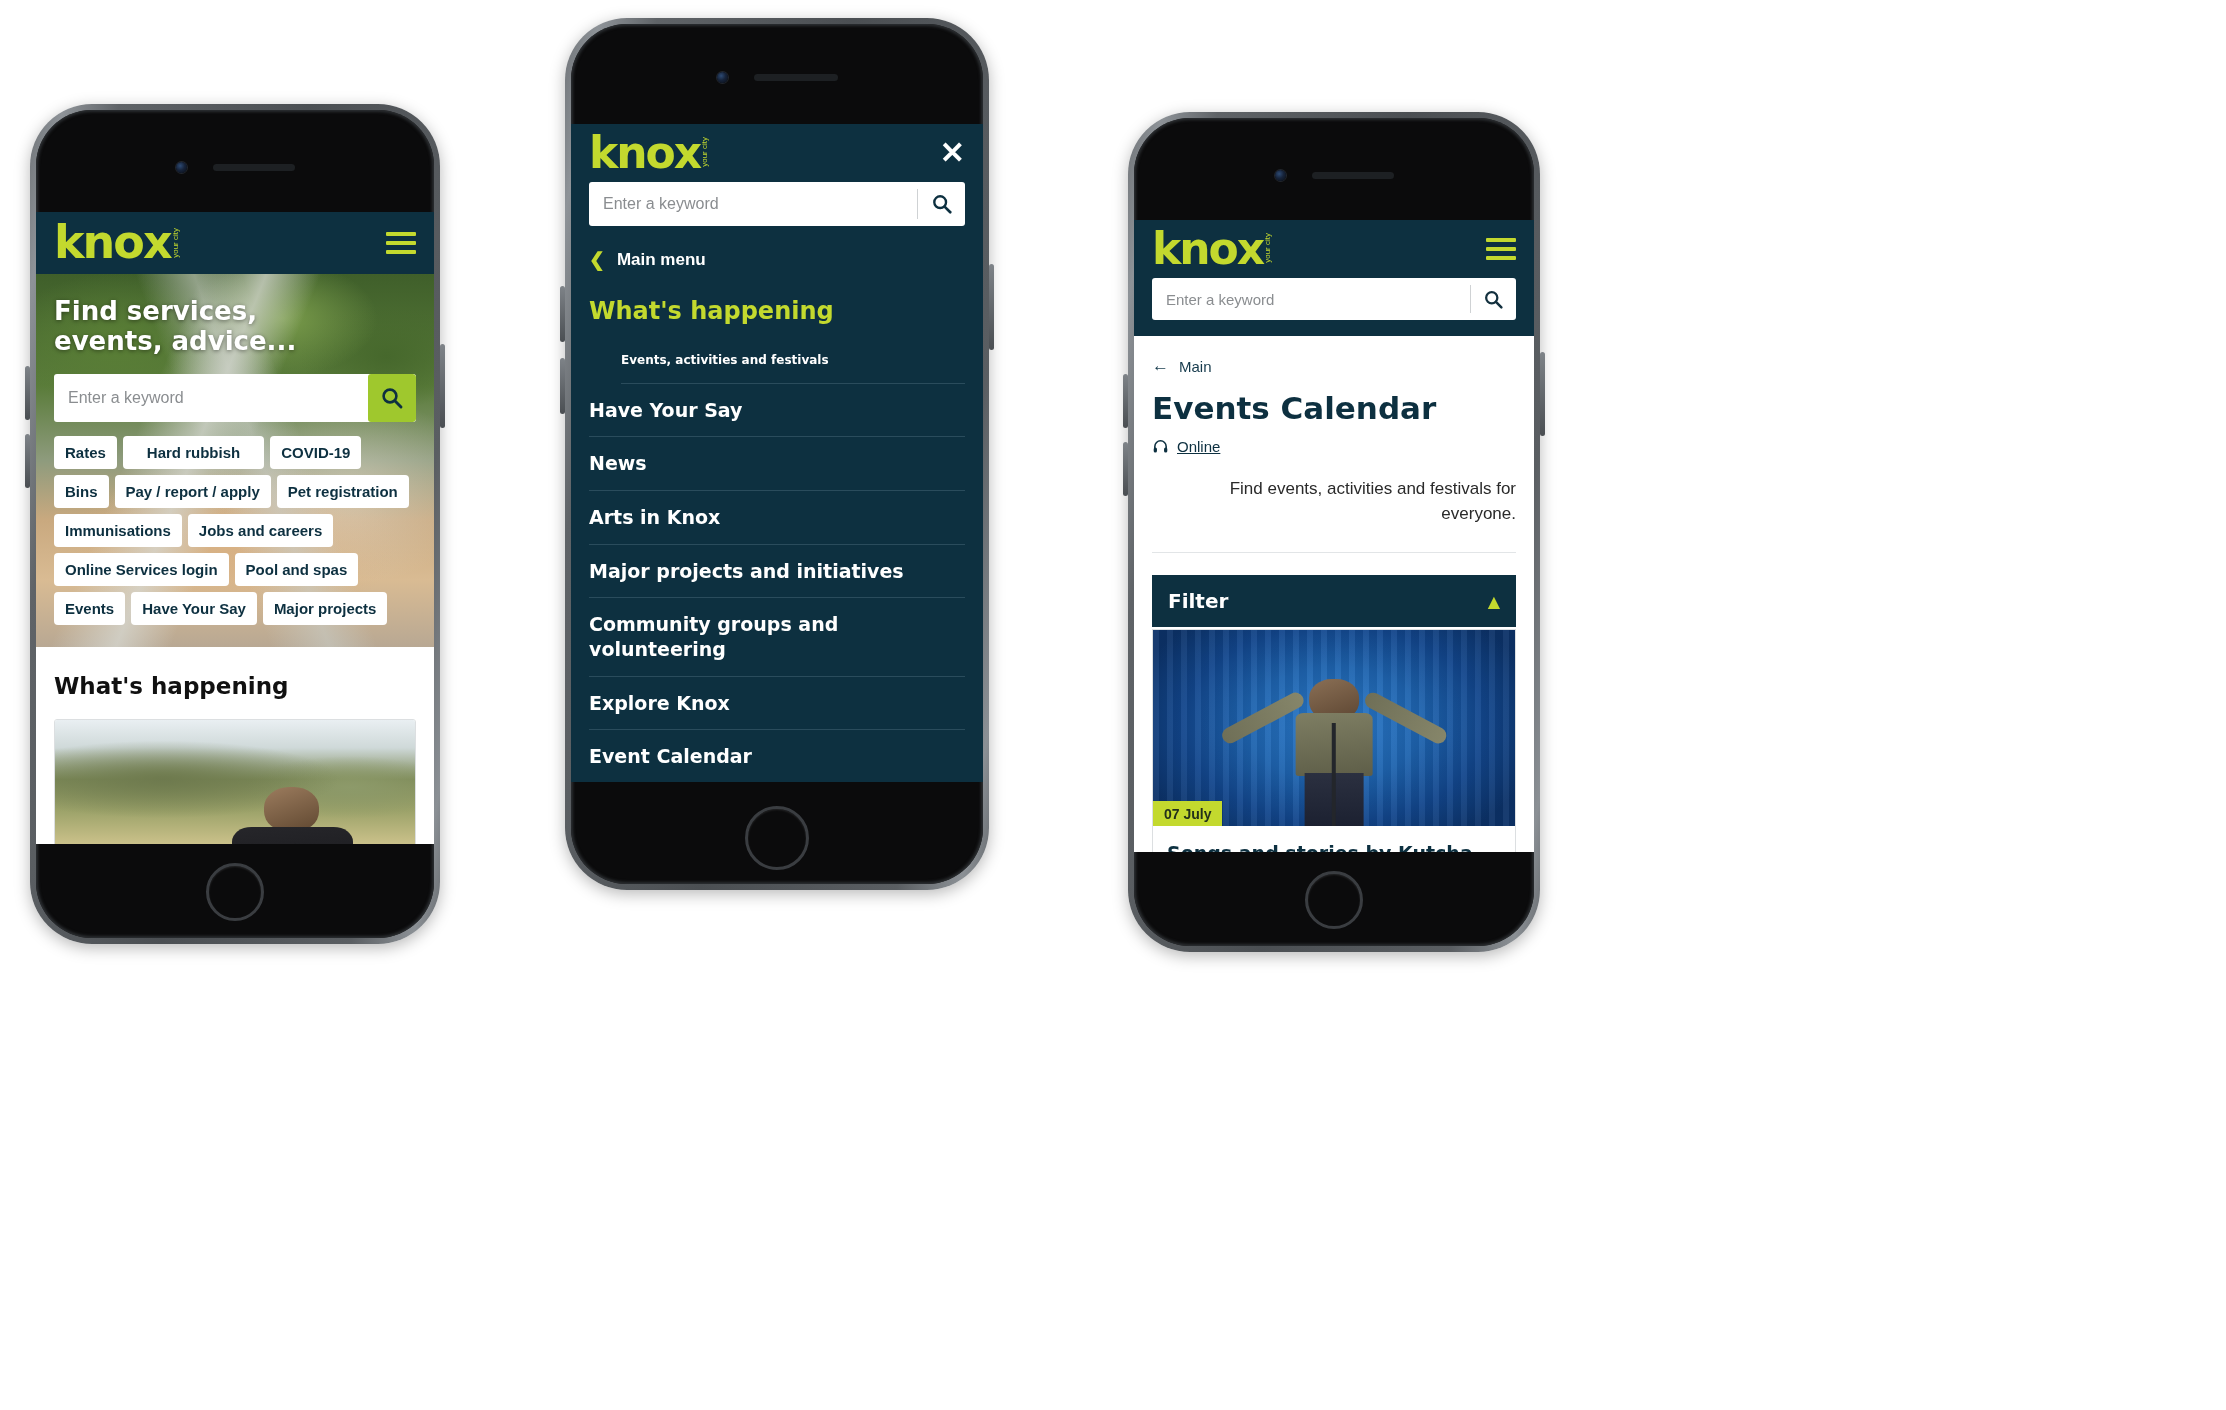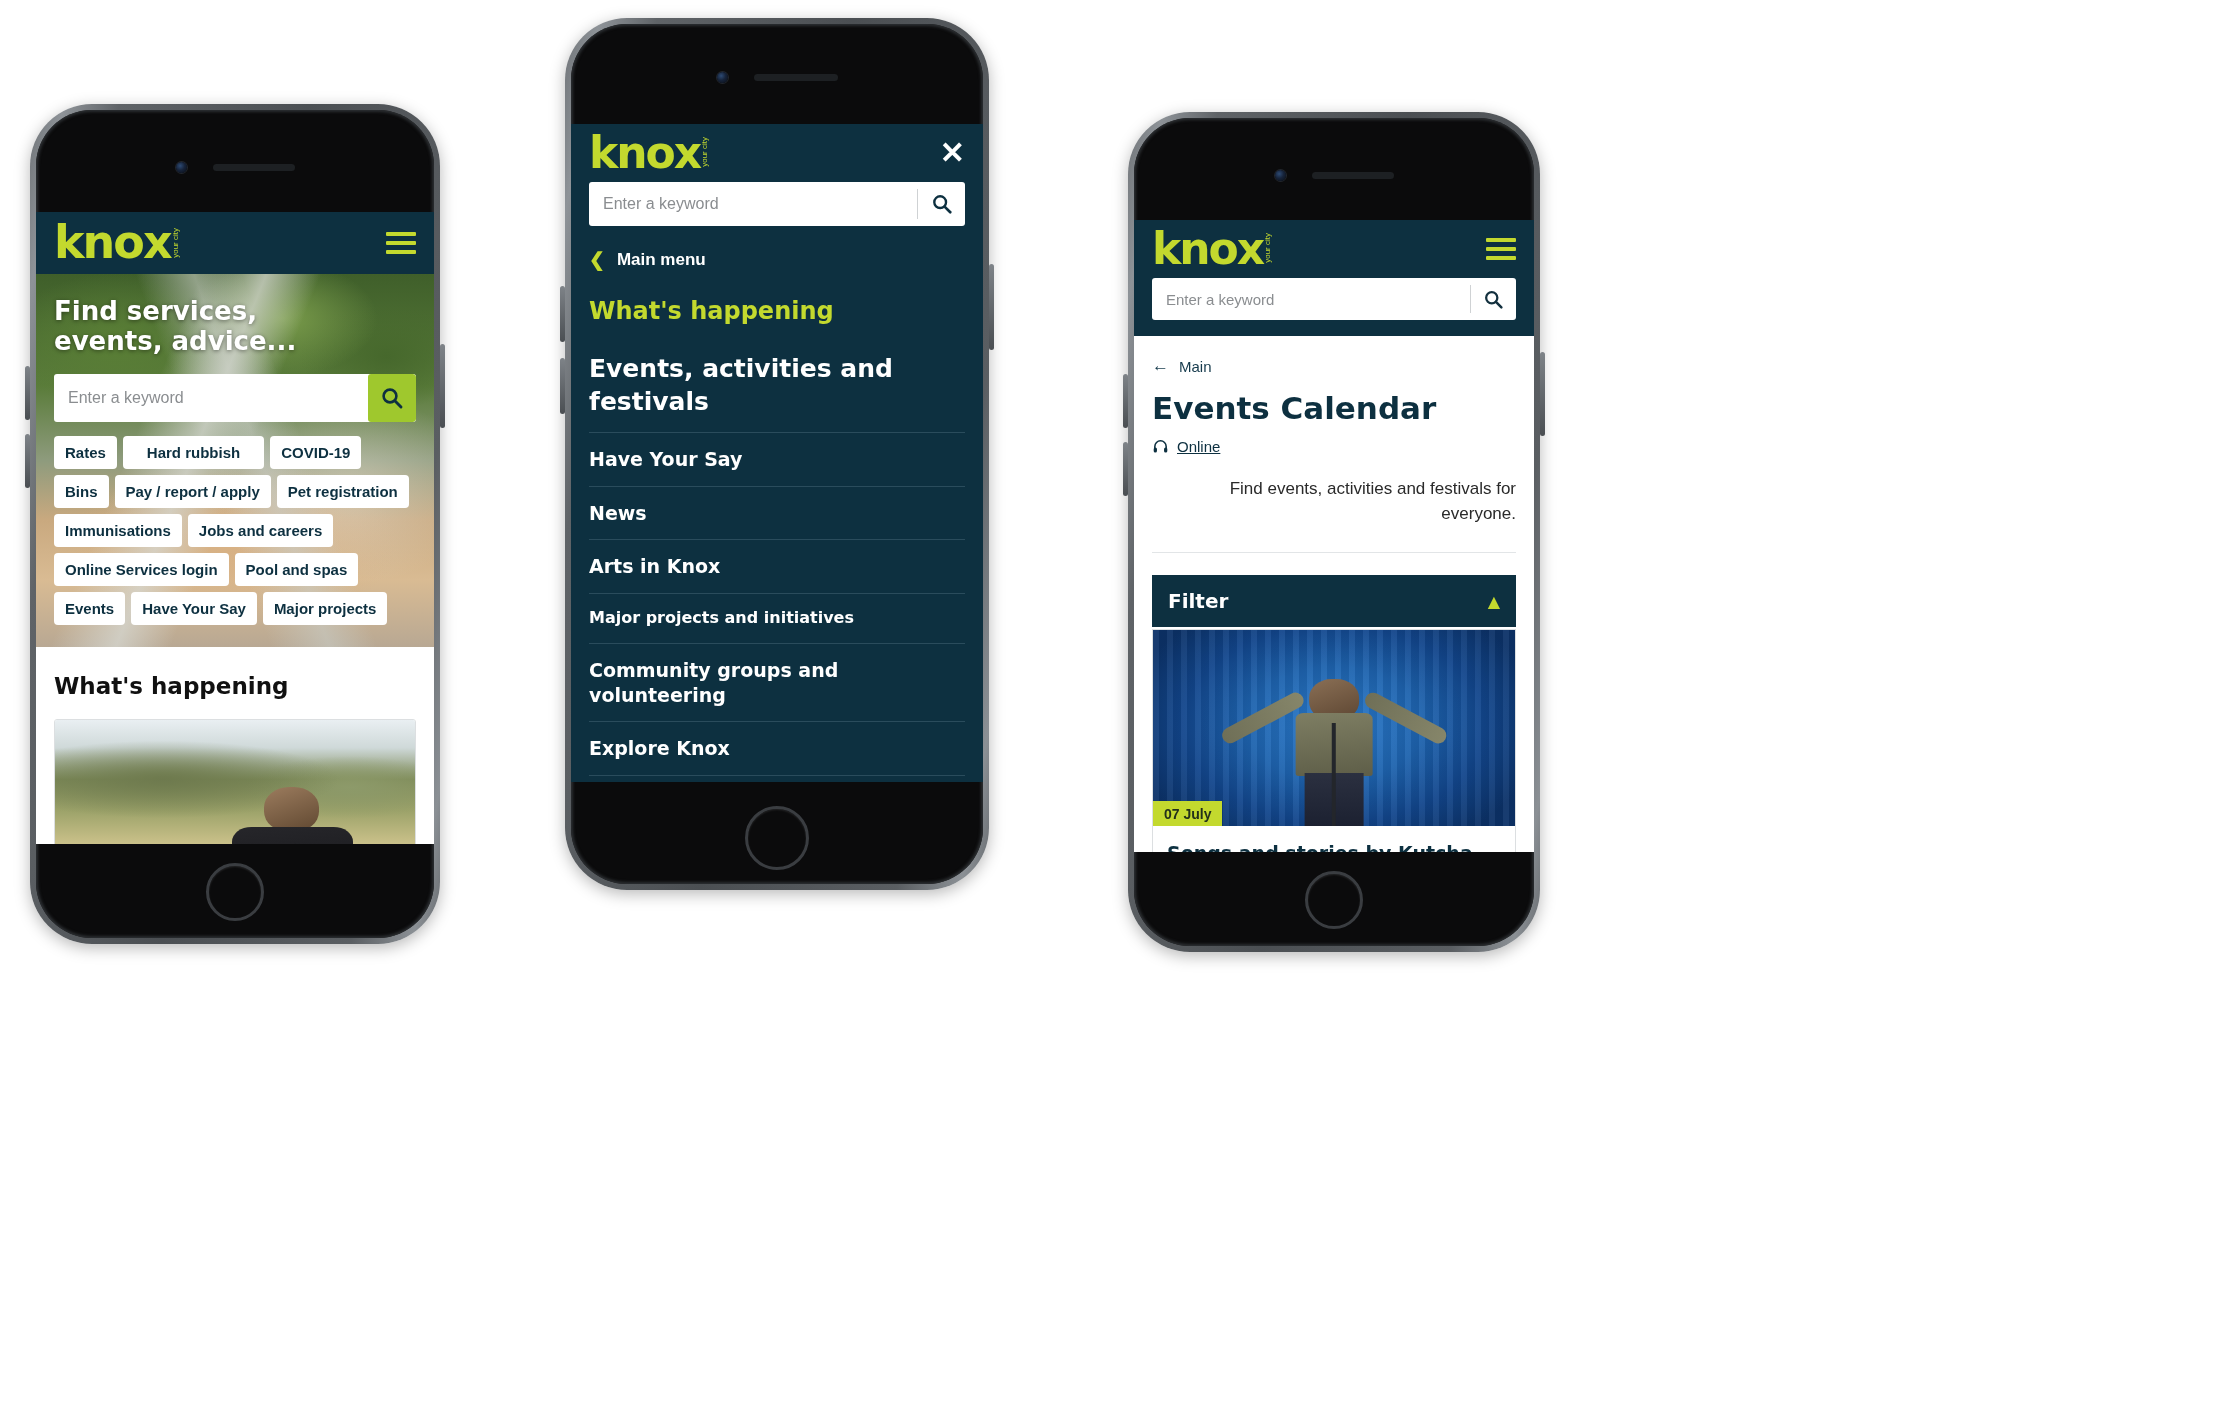--- a/index.html
+++ b/index.html
@@ -309,25 +309,25 @@
           </div>
 
           <div class="back-row" style="padding:6px 18px 0; gap:12px;">
             <span class="back-chev" style="font-size:19px;">❮</span>
             <span style="font-size:17px;">Main menu</span>
           </div>
 
           <div class="menu-head" style="padding:26px 18px 14px; font-size:24px;">What's happening</div>
 
           <ul class="menu-list" style="padding:0 18px;">
-              <li style="font-size: 25px; padding: 14px 0px; line-height: 1.3;">Events, activities and festivals</li>
+              <li style="font-size: 12px; padding: 14px 0px; line-height: 1.3; margin-left: 32px;">Events, activities and festivals</li>
               <li style="font-size: 19px; padding: 14px 0px; line-height: 1.3;">Have Your Say</li>
               <li style="font-size: 19px; padding: 14px 0px; line-height: 1.3;">News</li>
               <li style="font-size: 19px; padding: 14px 0px; line-height: 1.3;">Arts in Knox</li>
-              <li style="font-size: 16px; padding: 14px 0px; line-height: 1.3;">Major projects and initiatives</li>
+              <li style="font-size: 19px; padding: 14px 0px; line-height: 1.3;">Major projects and initiatives</li>
               <li style="font-size: 19px; padding: 14px 0px; line-height: 1.3;">Community groups and volunteering</li>
               <li style="font-size: 19px; padding: 14px 0px; line-height: 1.3;">Explore Knox</li>
               <li style="font-size: 19px; padding: 14px 0px; line-height: 1.3;">Event Calendar</li>
             </ul>
         </div>
       </div>
 
       <div class="home-btn" style="left:50%; transform:translateX(-50%); bottom:14px; width:64px; height:64px;"></div>
     </div>
   </div>

